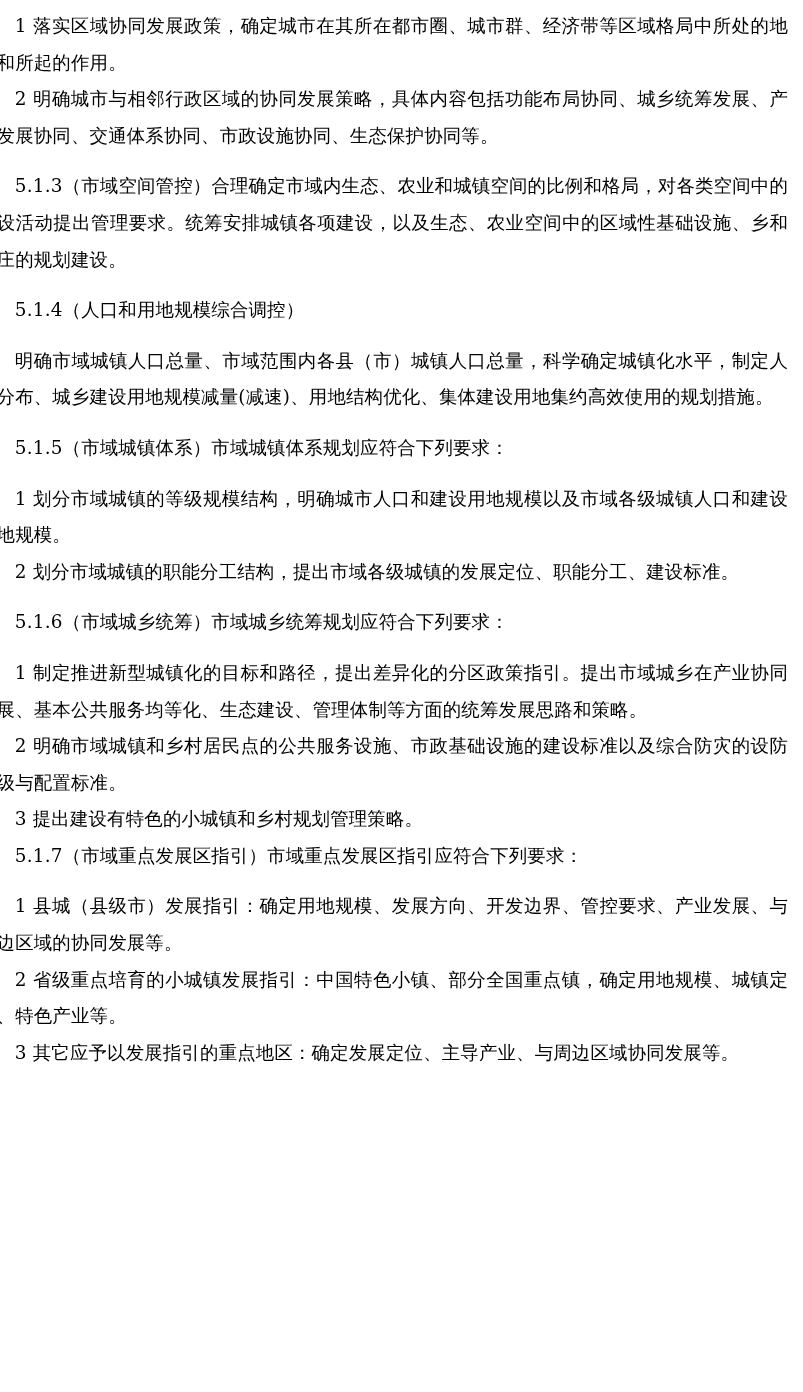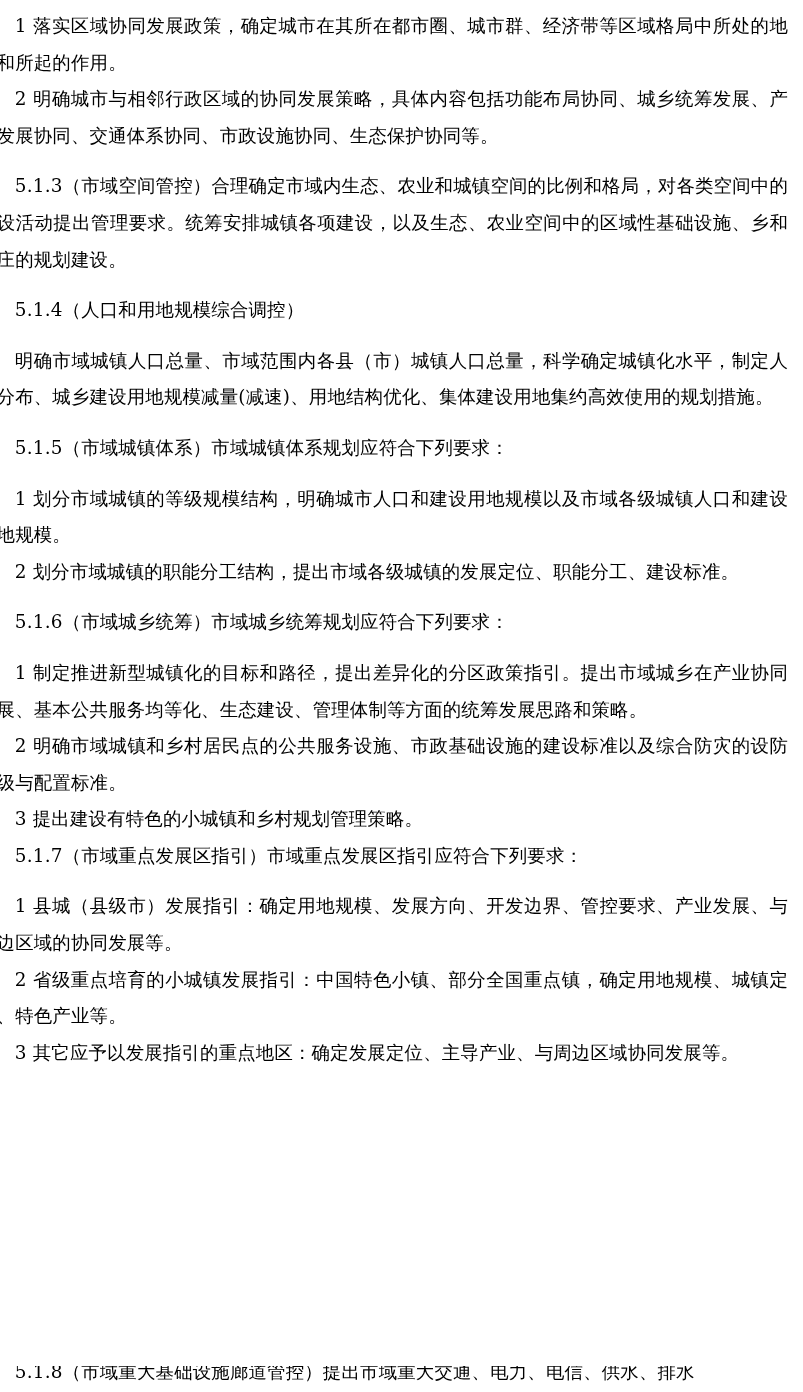--- a/index.html
+++ b/index.html
@@ -73,18 +73,13 @@
     <p class="para indent gap-before">1 制定推进新型城镇化的目标和路径，提出差异化的分区政策指引。提出市域城乡在产业协同发展、基本公共服务均等化、生态建设、管理体制等方面的统筹发展思路和策略。</p>
     <p class="para indent">2 明确市域城镇和乡村居民点的公共服务设施、市政基础设施的建设标准以及综合防灾的设防等级与配置标准。</p>
     <p class="para indent">3 提出建设有特色的小城镇和乡村规划管理策略。</p>
     <p class="para indent">5.1.7（市域重点发展区指引）市域重点发展区指引应符合下列要求：</p>
     <p class="para indent gap-before">1 县城（县级市）发展指引：确定用地规模、发展方向、开发边界、管控要求、产业发展、与周边区域的协同发展等。</p>
     <p class="para indent">2 省级重点培育的小城镇发展指引：中国特色小镇、部分全国重点镇，确定用地规模、城镇定位、特色产业等。</p>
     <p class="para indent">3 其它应予以发展指引的重点地区：确定发展定位、主导产业、与周边区域协同发展等。</p>
 
   </div>
 
-  <div class="clipped-bottom">
-    <div style="margin-left:-22px;width:810px;">
-      <p class="para indent">5.1.8（市域重大基础设施廊道管控）提出市域重大交通、电力、电信、供水、排水</p>
-    </div>
-  </div>
 </div>
 
 </body></html>

